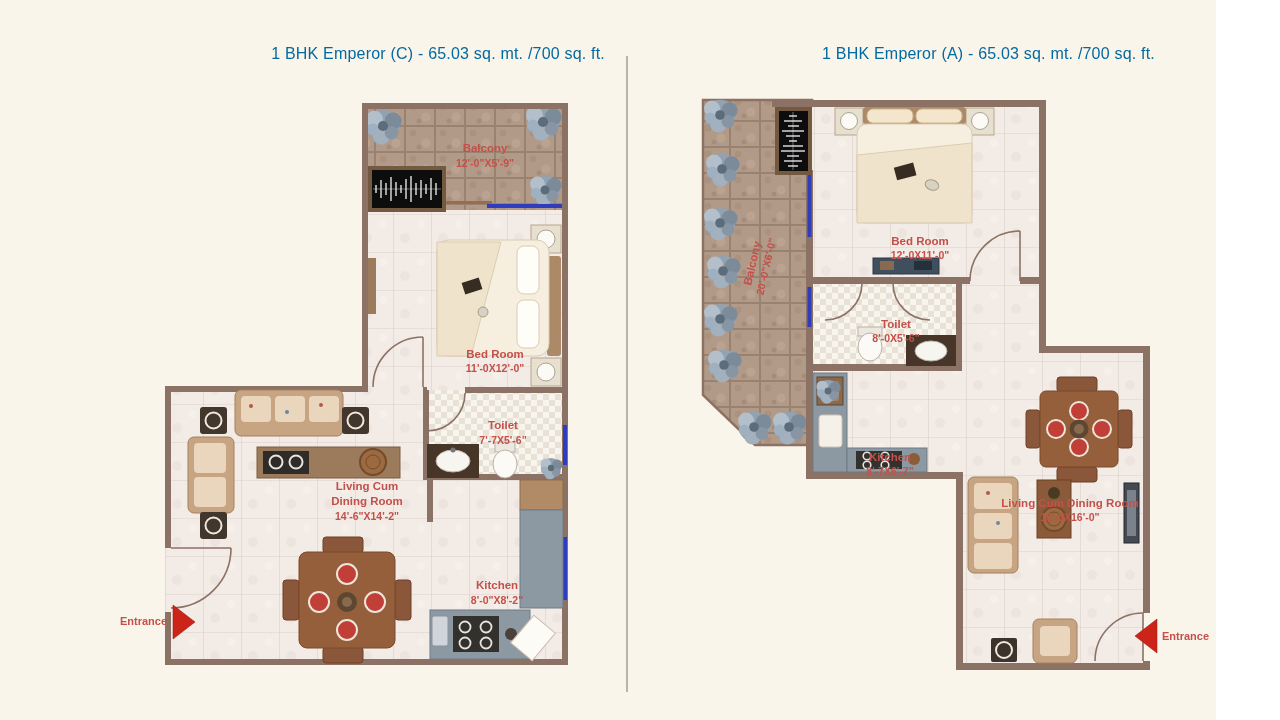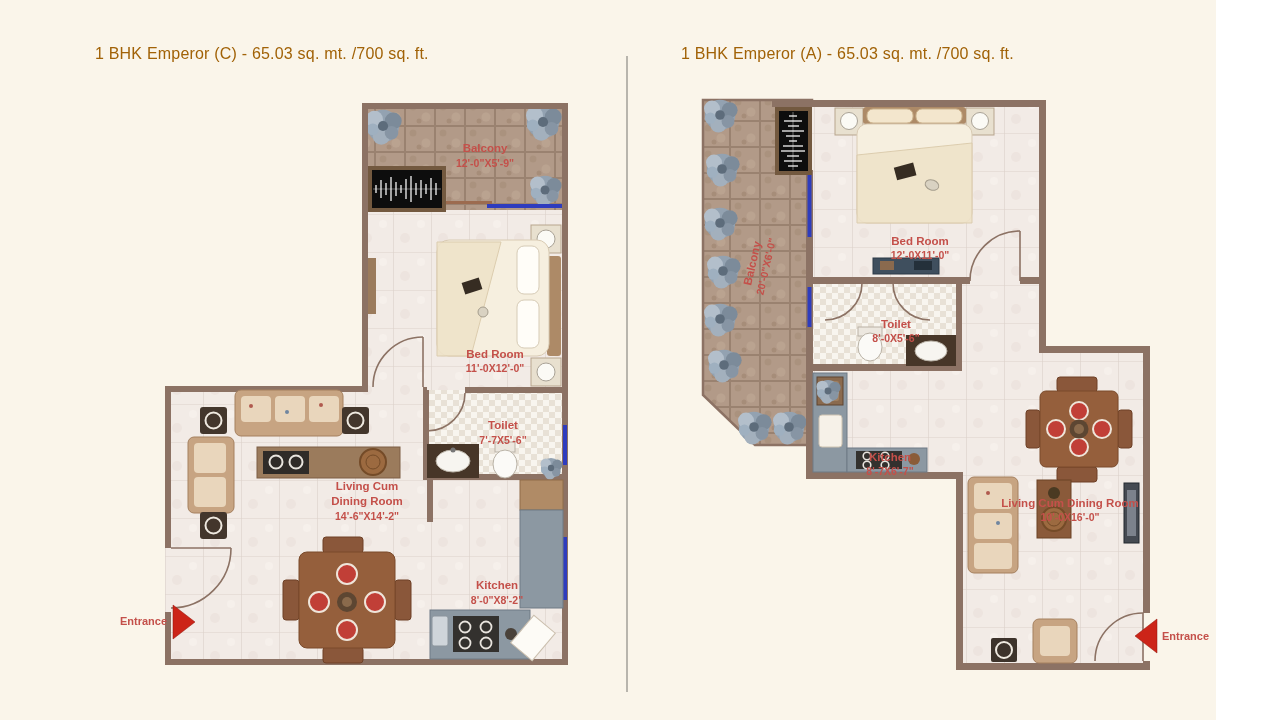--- a/index.html
+++ b/index.html
@@ -1,23 +1,23 @@
 <!DOCTYPE html>
 <html><head>
 <meta charset="utf-8">
 <style>
   html,body{margin:0;padding:0}
   body{width:1280px;height:720px;position:relative;background:#faf5ea;overflow:hidden;
        font-family:"Liberation Sans",sans-serif}
   .white-strip{position:absolute;top:0;right:0;width:64px;height:720px;background:#ffffff}
   .divider{position:absolute;left:626px;top:56px;width:2px;height:636px;background:#b8b5ad}
-  .title{position:absolute;top:45px;width:510px;text-align:left;font-size:16px;
-         color:#a16207;letter-spacing:.2px}
+  .title{position:absolute;top:45px;width:510px;text-align:right;font-size:16px;
+         color:#0369a1;letter-spacing:.2px}
   #titleC{left:95px}
-  #titleA{left:681px}
+  #titleA{left:645px}
   svg.plan{position:absolute}
   svg text{font-family:"Liberation Sans",sans-serif;font-weight:bold;fill:#c4504a;
            font-size:11px;text-anchor:middle}
   svg text.rn{font-size:11.5px}
   svg text.rd{font-size:10.5px}
   svg text.ent-l{text-anchor:end}
   svg text.ent-r{text-anchor:start}
 </style>
 </head>
 <body>

